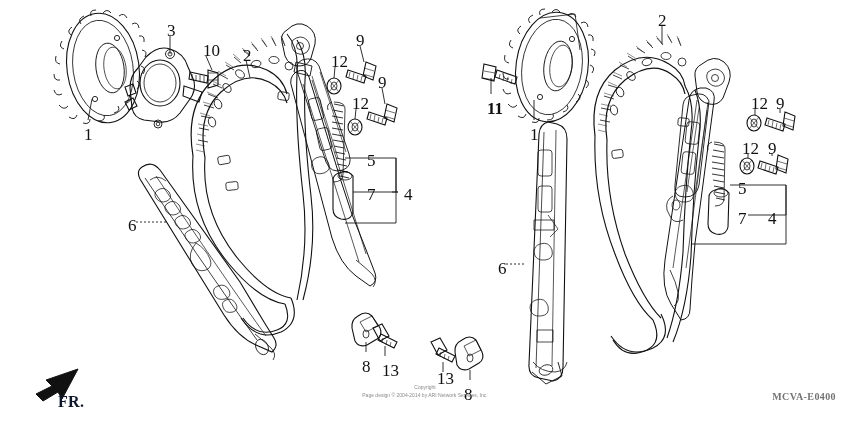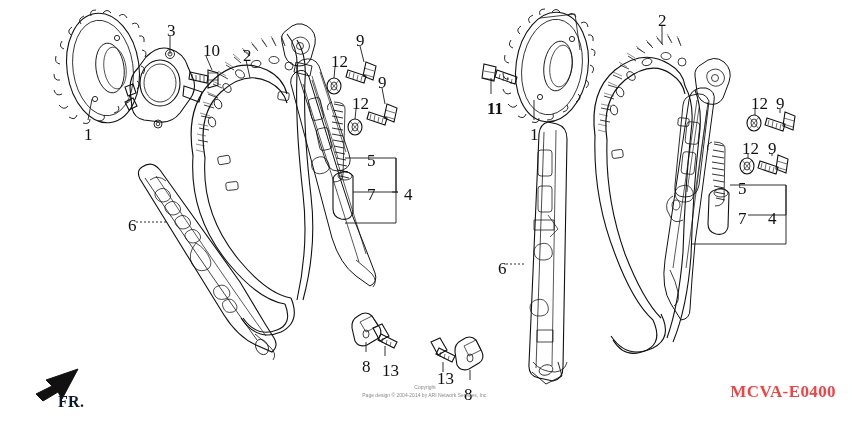--- a/index.html
+++ b/index.html
@@ -20,24 +20,24 @@
     font-weight:400;
     color:#111111;
     line-height:1;
     white-space:nowrap;
     user-select:none;
   }
   .code{
     position:absolute;
     right:14px;bottom:22px;
     font-family:"Liberation Serif", serif;
-    font-size:17px;
+    font-size:10px;
     font-weight:700;
     letter-spacing:.4px;
-    color:#ef4444;
+    color:#737373;
     white-space:nowrap;
   }
   .copy{
     position:absolute;
     font-family:"Liberation Sans", sans-serif;
     font-size:5px;
     color:#8a8a8a;
     white-space:nowrap;
     text-align:center;
     line-height:1.5;

